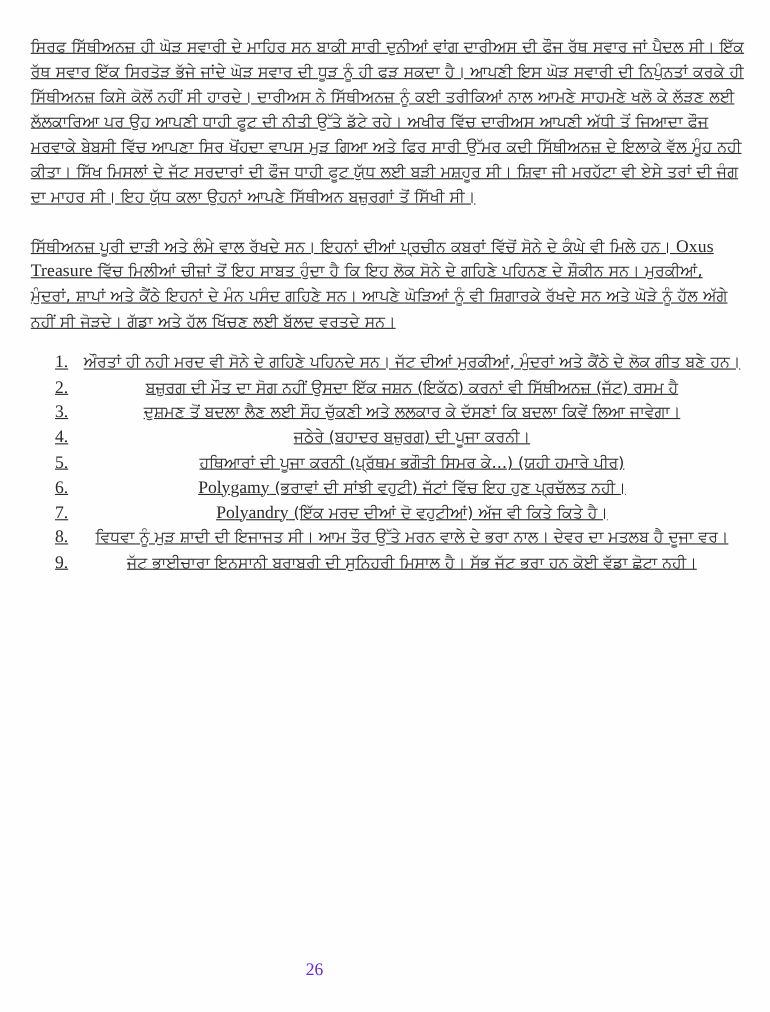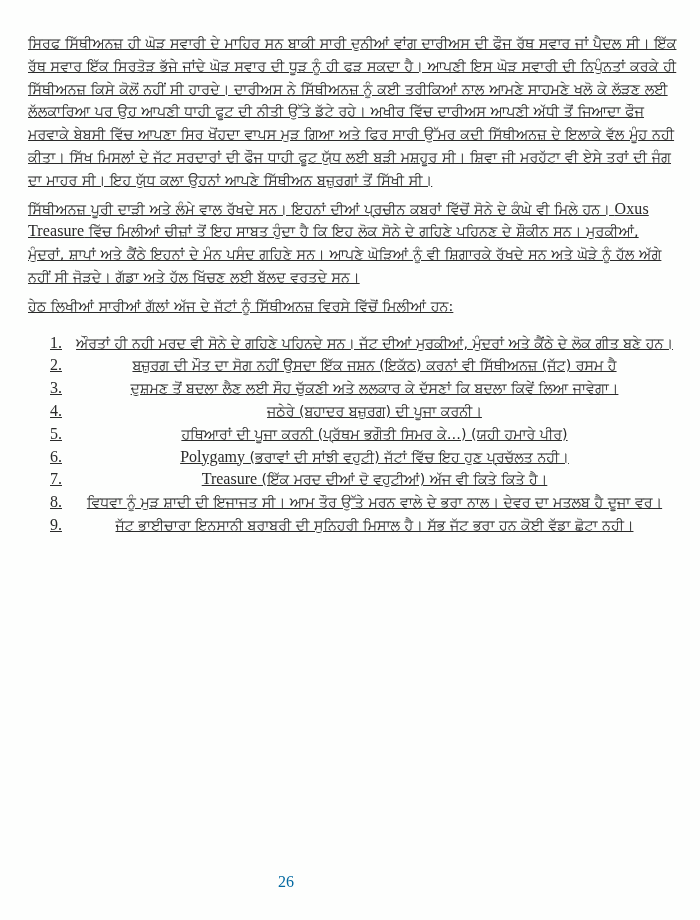--- a/index.html
+++ b/index.html
@@ -2,38 +2,37 @@
 <html><head>
   <meta charset="utf-8">
   <style>
     html, body { margin: 0; padding: 0; background: #fdfefd; }
     body {
       width: 700px; height: 920px; position: relative; overflow: hidden;
       font-family: "DejaVu Sans", sans-serif; color: #2a2a2a;
     }
     .page { position: absolute; left: 28px; top: 32px; width: 650px; text-decoration: underline; }
     .para { font-size: 14.2px; line-height: 22.8px; margin: 0; letter-spacing: 0.1px; }
-    .para + .para { margin-top: 6px; }
+    .para + .para { margin-top: 22px; }
     .latin { font-family: "Liberation Serif", serif; font-size: 16px; }
     .list { list-style: none; margin: 14px 0 0 0; padding: 0 0 0 22px; }
     .list li { display: flex; font-size: 14.2px; line-height: 22.8px; }
     .num { font-family: "Liberation Serif", serif; font-size: 16px; width: 21px; flex: 0 0 21px; }
     .item-text { flex: 1; text-align: center; }
     .page-number {
       position: absolute; top: 873px; left: 0; width: 572px; text-align: center;
-      font-family: "Liberation Serif", serif; font-size: 16px; color: #0369a1;
+      font-family: "Liberation Serif", serif; font-size: 16px; color: #6d28d9;
     }
   </style>
 </head>
 <body>
 
 <div class="page">
   <p class="para">ਸਿਰਫ ਸਿੱਥੀਅਨਜ਼ ਹੀ ਘੋੜ ਸਵਾਰੀ ਦੇ ਮਾਹਿਰ ਸਨ ਬਾਕੀ ਸਾਰੀ ਦੁਨੀਆਂ ਵਾਂਗ ਦਾਰੀਅਸ ਦੀ ਫੌਜ ਰੱਥ ਸਵਾਰ ਜਾਂ ਪੈਦਲ ਸੀ। ਇੱਕ ਰੱਥ ਸਵਾਰ ਇੱਕ ਸਿਰਤੋੜ ਭੱਜੇ ਜਾਂਦੇ ਘੋੜ ਸਵਾਰ ਦੀ ਧੂੜ ਨੂੰ ਹੀ ਫੜ ਸਕਦਾ ਹੈ। ਆਪਣੀ ਇਸ ਘੋੜ ਸਵਾਰੀ ਦੀ ਨਿਪੁੰਨਤਾਂ ਕਰਕੇ ਹੀ ਸਿੱਥੀਅਨਜ਼ ਕਿਸੇ ਕੋਲੋਂ ਨਹੀਂ ਸੀ ਹਾਰਦੇ। ਦਾਰੀਅਸ ਨੇ ਸਿੱਥੀਅਨਜ਼ ਨੂੰ ਕਈ ਤਰੀਕਿਆਂ ਨਾਲ ਆਮਣੇ ਸਾਹਮਣੇ ਖਲੋ ਕੇ ਲੱੜਣ ਲਈ ਲੱਲਕਾਰਿਆ ਪਰ ਉਹ ਆਪਣੀ ਧਾਹੀ ਫੂਟ ਦੀ ਨੀਤੀ ਉੱਤੇ ਡੱਟੇ ਰਹੇ। ਅਖੀਰ ਵਿੱਚ ਦਾਰੀਅਸ ਆਪਣੀ ਅੱਧੀ ਤੋਂ ਜਿਆਦਾ ਫੌਜ ਮਰਵਾਕੇ ਬੇਬਸੀ ਵਿੱਚ ਆਪਣਾ ਸਿਰ ਖੋਂਹਦਾ ਵਾਪਸ ਮੁੜ ਗਿਆ ਅਤੇ ਫਿਰ ਸਾਰੀ ਉੱਮਰ ਕਦੀ ਸਿੱਥੀਅਨਜ਼ ਦੇ ਇਲਾਕੇ ਵੱਲ ਮੂੰਹ ਨਹੀ ਕੀਤਾ। ਸਿੱਖ ਮਿਸਲਾਂ ਦੇ ਜੱਟ ਸਰਦਾਰਾਂ ਦੀ ਫੌਜ ਧਾਹੀ ਫੂਟ  ਯੁੱਧ ਲਈ ਬੜੀ ਮਸ਼ਹੂਰ ਸੀ। ਸ਼ਿਵਾ ਜੀ ਮਰਹੱਟਾ ਵੀ ਏਸੇ ਤਰਾਂ ਦੀ ਜੰਗ ਦਾ ਮਾਹਰ ਸੀ। ਇਹ ਯੁੱਧ ਕਲਾ ਉਹਨਾਂ ਆਪਣੇ ਸਿੱਥੀਅਨ ਬਜ਼ੁਰਗਾਂ ਤੋਂ ਸਿੱਖੀ ਸੀ।</p>
   <p class="para"><span>ਸਿੱਥੀਅਨਜ਼ ਪੂਰੀ ਦਾੜੀ ਅਤੇ ਲੰਮੇ ਵਾਲ ਰੱਖਦੇ ਸਨ। ਇਹਨਾਂ ਦੀਆਂ ਪ੍ਰਚੀਨ ਕਬਰਾਂ ਵਿੱਚੋਂ ਸੋਨੇ ਦੇ ਕੰਘੇ ਵੀ ਮਿਲੇ ਹਨ। </span><span class="latin">Oxus Treasure</span><span> ਵਿੱਚ ਮਿਲੀਆਂ ਚੀਜ਼ਾਂ ਤੋਂ ਇਹ ਸਾਬਤ ਹੁੰਦਾ ਹੈ ਕਿ ਇਹ ਲੋਕ ਸੋਨੇ ਦੇ ਗਹਿਣੇ ਪਹਿਨਣ ਦੇ ਸ਼ੌਕੀਨ ਸਨ। ਮੁਰਕੀਆਂ, ਮੁੰਦਰਾਂ, ਸ਼ਾਪਾਂ ਅਤੇ ਕੈਂਠੇ ਇਹਨਾਂ ਦੇ ਮੰਨ ਪਸੰਦ ਗਹਿਣੇ ਸਨ। ਆਪਣੇ ਘੋੜਿਆਂ ਨੂੰ ਵੀ ਸ਼ਿਗਾਰਕੇ ਰੱਖਦੇ ਸਨ ਅਤੇ ਘੋੜੇ ਨੂੰ ਹੱਲ ਅੱਗੇ ਨਹੀਂ ਸੀ ਜੋੜਦੇ। ਗੱਡਾ ਅਤੇ ਹੱਲ ਖਿੱਚਣ ਲਈ ਬੱਲਦ ਵਰਤਦੇ ਸਨ।</span></p>
-  <p class="para">ਹੇਠ ਲਿਖੀਆਂ ਸਾਰੀਆਂ ਗੱਲਾਂ ਅੱਜ ਦੇ ਜੱਟਾਂ ਨੂੰ ਸਿੱਥੀਅਨਜ਼ ਵਿਰਸੇ ਵਿੱਚੋਂ ਮਿਲੀਆਂ ਹਨ:</p>
 
   <ol class="list">
     <li>
         <span class="num">1.</span>
         <span class="item-text"><span>ਔਰਤਾਂ ਹੀ ਨਹੀ ਮਰਦ ਵੀ ਸੋਨੇ ਦੇ ਗਹਿਣੇ ਪਹਿਨਦੇ ਸਨ। ਜੱਟ ਦੀਆਂ ਮੁਰਕੀਆਂ, ਮੁੰਦਰਾਂ ਅਤੇ ਕੈਂਠੇ ਦੇ ਲੋਕ ਗੀਤ ਬਣੇ ਹਨ।</span></span>
       </li>
     <li>
         <span class="num">2.</span>
         <span class="item-text"><span>ਬਜ਼ੁਰਗ ਦੀ ਮੌਤ ਦਾ ਸੋਗ ਨਹੀਂ ਉਸਦਾ ਇੱਕ ਜਸ਼ਨ (ਇਕੱਠ) ਕਰਨਾਂ ਵੀ ਸਿੱਥੀਅਨਜ਼ (ਜੱਟ) ਰਸਮ ਹੈ</span></span>
       </li>
@@ -48,21 +47,21 @@
     <li>
         <span class="num">5.</span>
         <span class="item-text"><span>ਹਥਿਆਰਾਂ ਦੀ ਪੂਜਾ ਕਰਨੀ (ਪ੍ਰੱਥਮ ਭਗੌਤੀ ਸਿਮਰ ਕੇ…) (ਯਹੀ ਹਮਾਰੇ ਪੀਰ)</span></span>
       </li>
     <li>
         <span class="num">6.</span>
         <span class="item-text"><span class="latin">Polygamy</span><span> (ਭਰਾਵਾਂ ਦੀ ਸਾਂਝੀ ਵਹੁਟੀ) ਜੱਟਾਂ ਵਿੱਚ ਇਹ ਹੁਣ ਪ੍ਰਚੱਲਤ ਨਹੀ।</span></span>
       </li>
     <li>
         <span class="num">7.</span>
-        <span class="item-text"><span class="latin">Treasure</span><span> (ਇੱਕ ਮਰਦ ਦੀਆਂ ਦੋ ਵਹੁਟੀਆਂ) ਅੱਜ ਵੀ ਕਿਤੇ ਕਿਤੇ ਹੈ।</span></span>
+        <span class="item-text"><span class="latin">Polyandry</span><span> (ਇੱਕ ਮਰਦ ਦੀਆਂ ਦੋ ਵਹੁਟੀਆਂ) ਅੱਜ ਵੀ ਕਿਤੇ ਕਿਤੇ ਹੈ।</span></span>
       </li>
     <li>
         <span class="num">8.</span>
         <span class="item-text"><span>ਵਿਧਵਾ ਨੂੰ ਮੁੜ ਸ਼ਾਦੀ ਦੀ ਇਜਾਜਤ ਸੀ। ਆਮ ਤੌਰ ਉੱਤੇ ਮਰਨ ਵਾਲੇ ਦੇ ਭਰਾ ਨਾਲ। ਦੇਵਰ ਦਾ ਮਤਲਬ ਹੈ ਦੂਜਾ ਵਰ।</span></span>
       </li>
     <li>
         <span class="num">9.</span>
         <span class="item-text"><span>ਜੱਟ ਭਾਈਚਾਰਾ ਇਨਸਾਨੀ ਬਰਾਬਰੀ ਦੀ ਸੁਨਿਹਰੀ ਮਿਸਾਲ ਹੈ। ਸੱਭ ਜੱਟ ਭਰਾ ਹਨ ਕੋਈ ਵੱਡਾ ਛੋਟਾ ਨਹੀ।</span></span>
       </li>
   </ol>

